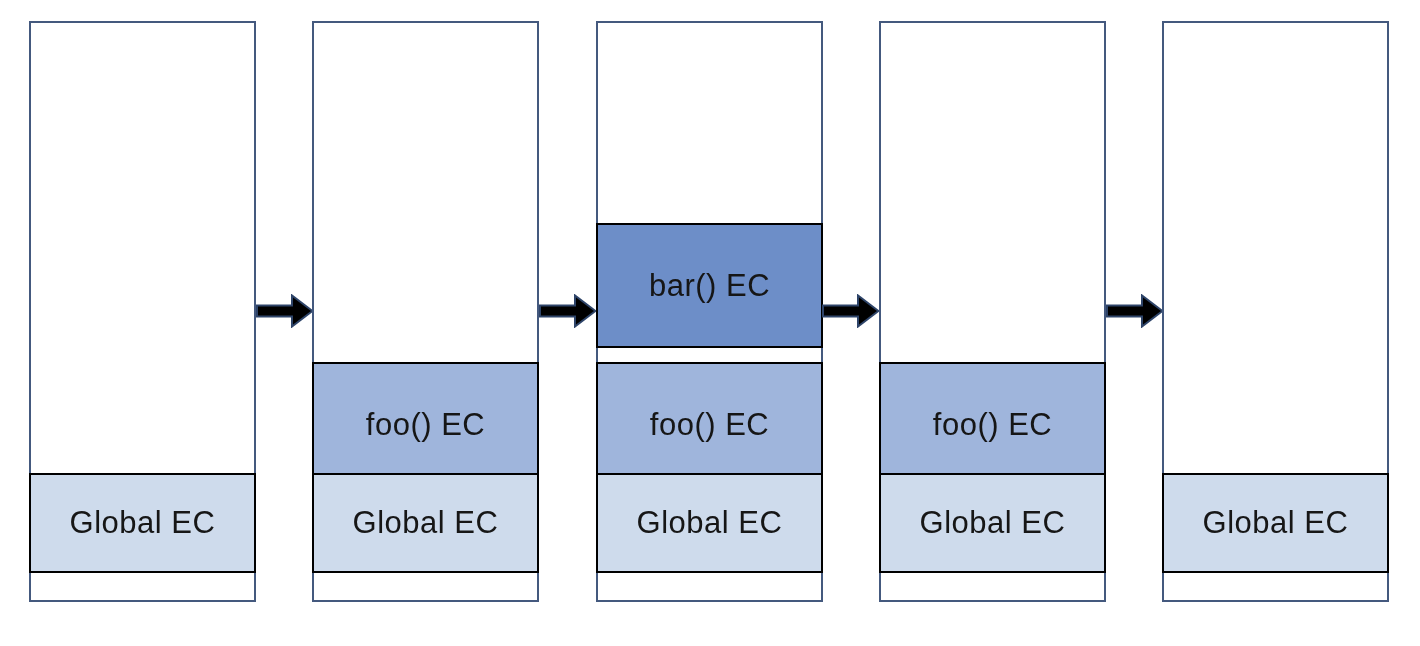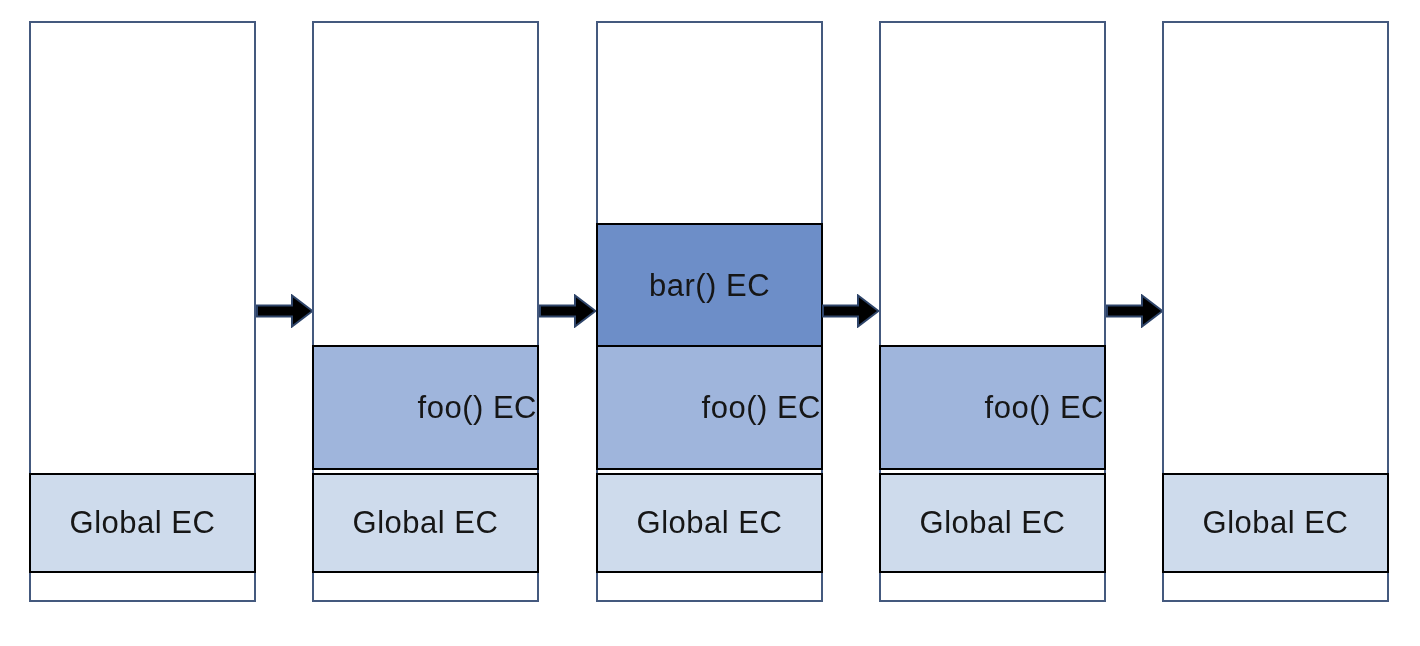--- a/index.html
+++ b/index.html
@@ -34,21 +34,21 @@
     position: absolute;
     left: -2px;
     right: -2px;
     border: 2px solid #000000;
     box-sizing: border-box;
     display: flex;
     align-items: center;
     justify-content: center;
   }
   .frame-bar    { top: 200px; height: 125px; }
-  .frame-foo    { top: 322px; height: 125px; justify-content: flex-end; }
+  .frame-foo    { top: 339px; height: 125px; }
   .frame-global { top: 450px; height: 100px; }
 
   .frame-label {
     font-size: 31px;
     color: #161616;
     letter-spacing: 0.5px;
     white-space: nowrap;
   }
 
   .arrow {

